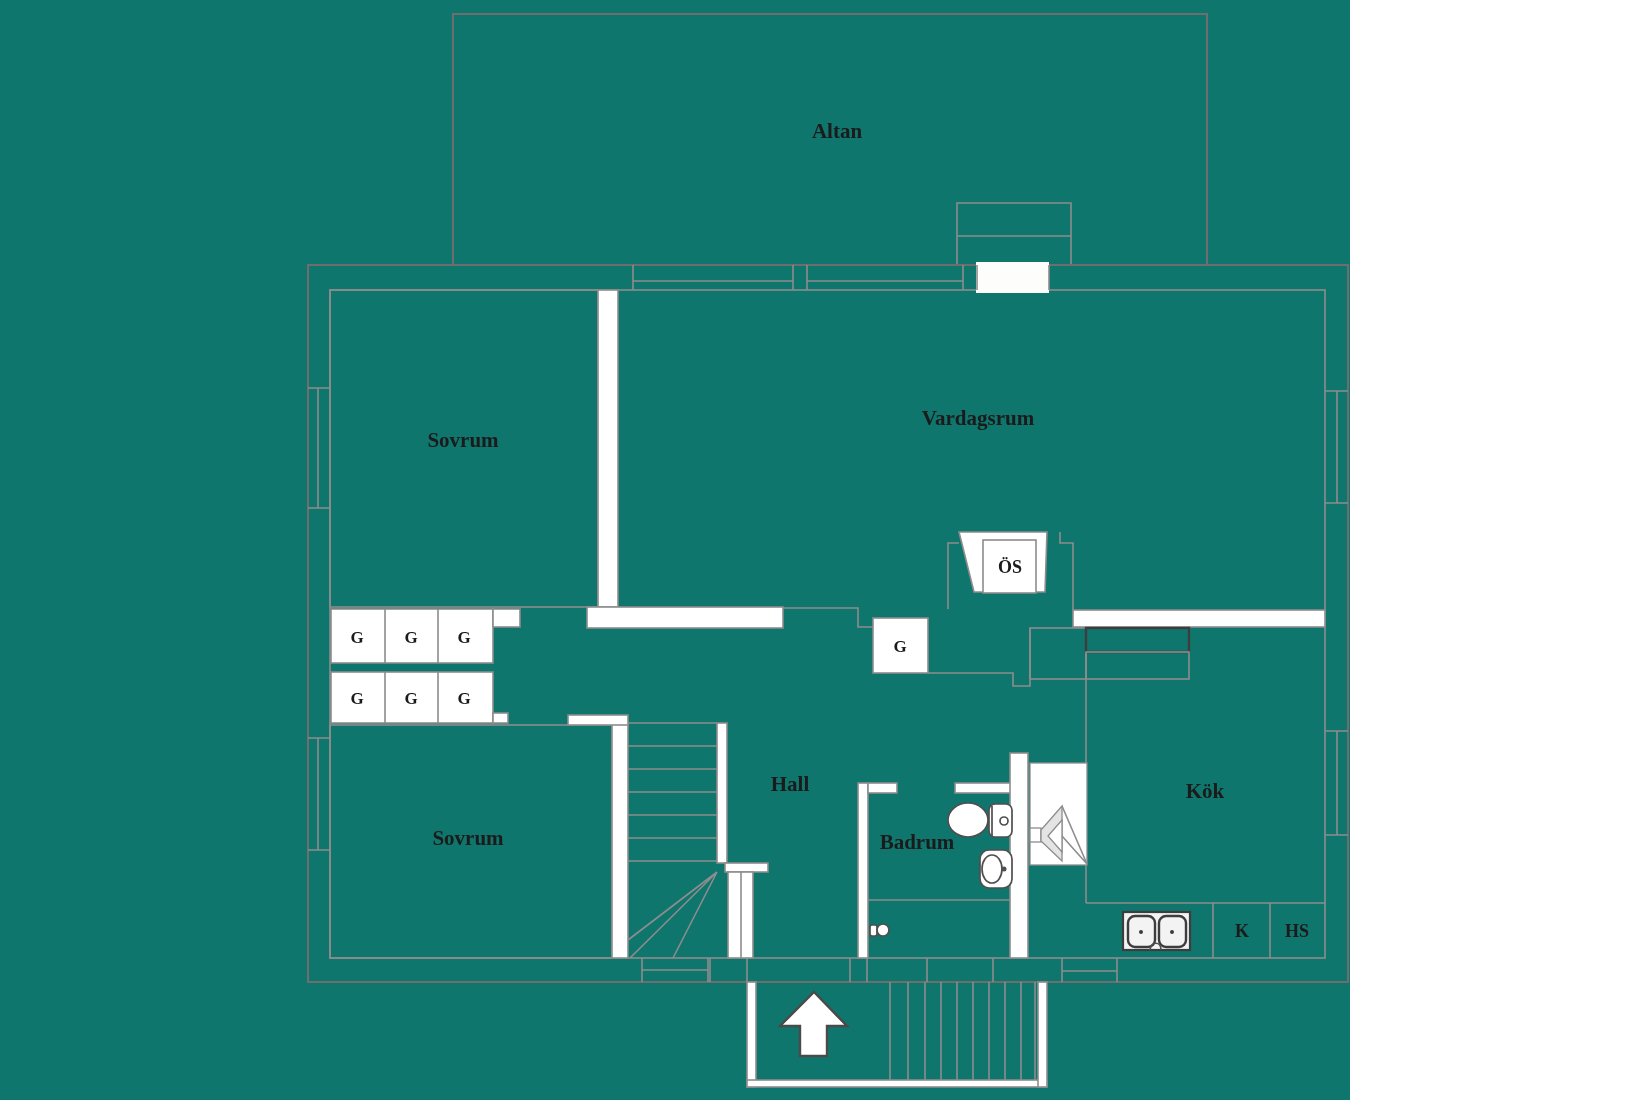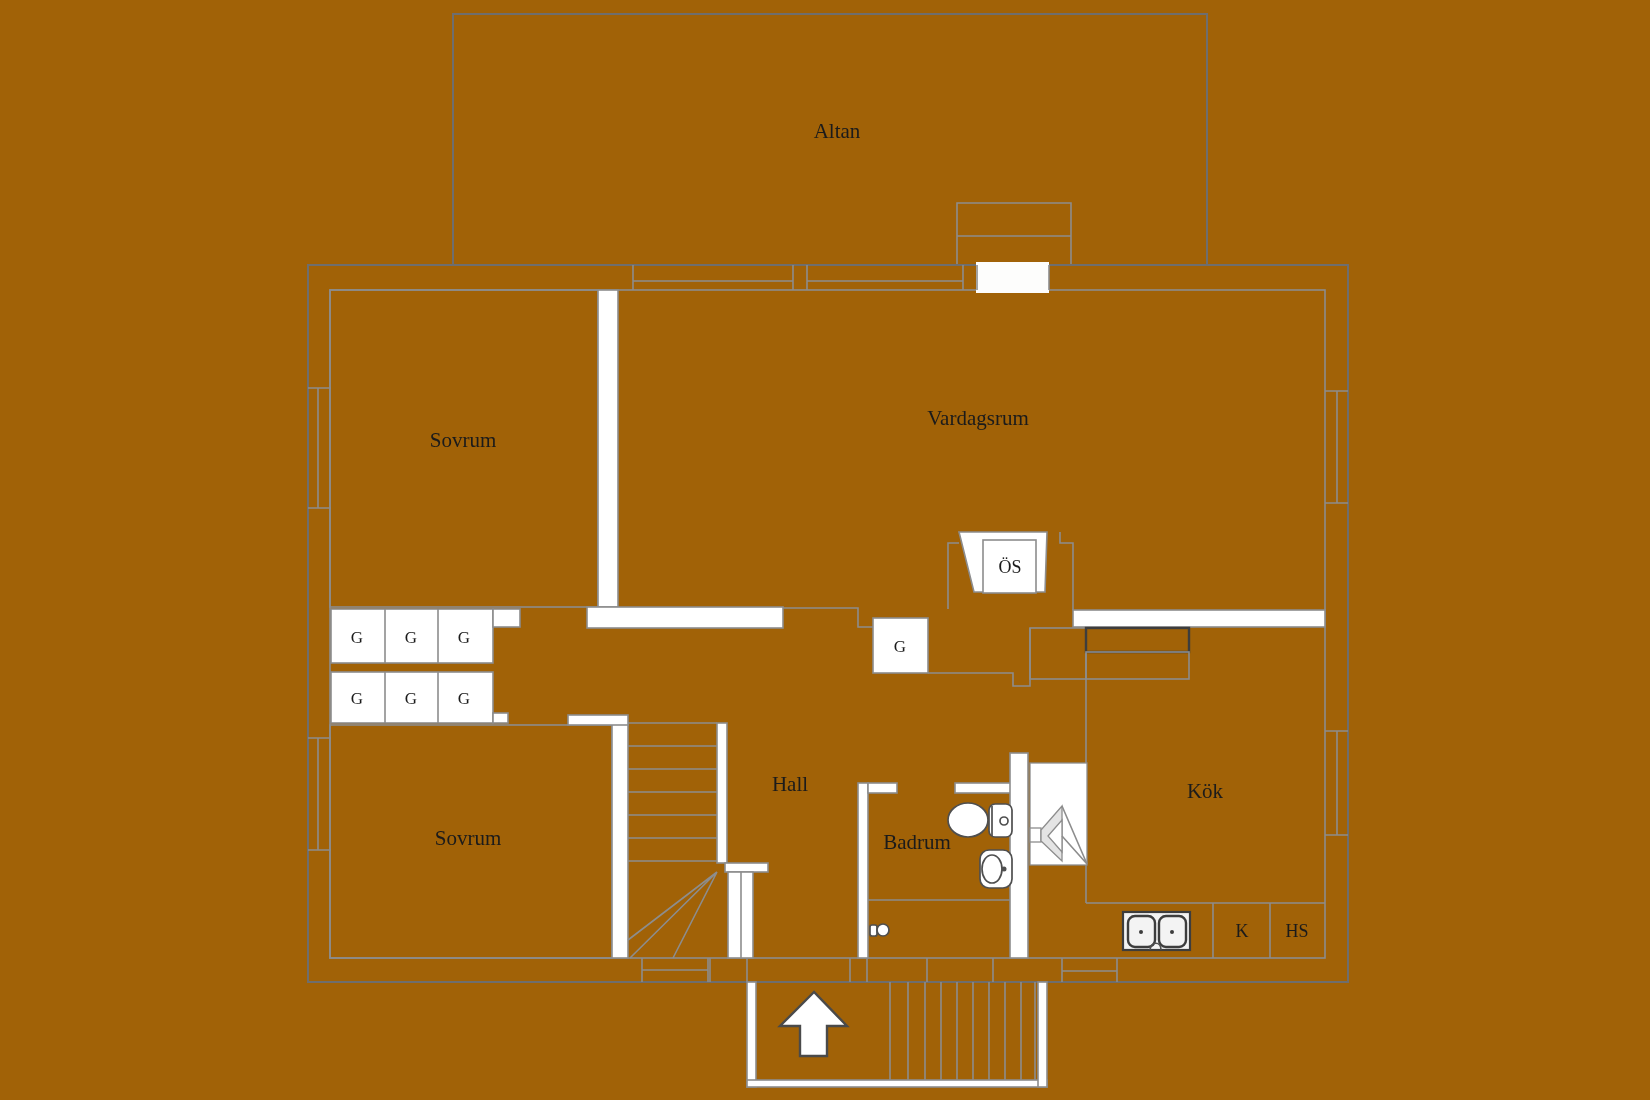--- a/index.html
+++ b/index.html
@@ -1,16 +1,16 @@
 <!DOCTYPE html>
 <html><head>
 <meta charset="utf-8">
 <style>
   html,body{margin:0;padding:0;background:#ffffff;}
-  .stage{width:1650px;height:1100px;position:relative;background:#a16207;overflow:hidden;}
+  .stage{width:1350px;height:1100px;position:relative;background:#0f766e;overflow:hidden;font-weight:bold;}
   svg{display:block;}
   .o{fill:none;stroke:#6e6e6e;stroke-width:2;}
   .w{fill:none;stroke:#8d8d8d;stroke-width:1.6;}
   .wf{fill:#ffffff;stroke:#8d8d8d;stroke-width:1.6;}
   .dk{fill:none;stroke:#3d3d3d;stroke-width:2.4;}
   .dkf{fill:#f3f3f3;stroke:#3d3d3d;stroke-width:2.2;}
   .fx{fill:#ffffff;stroke:#4f4f4f;stroke-width:1.7;}
   .fxl{fill:none;stroke:#4f4f4f;stroke-width:1.7;}
   .gray{fill:#e4e4e4;stroke:#8d8d8d;stroke-width:1.3;}
   .white{fill:#ffffff;stroke:#8d8d8d;stroke-width:1.3;}

